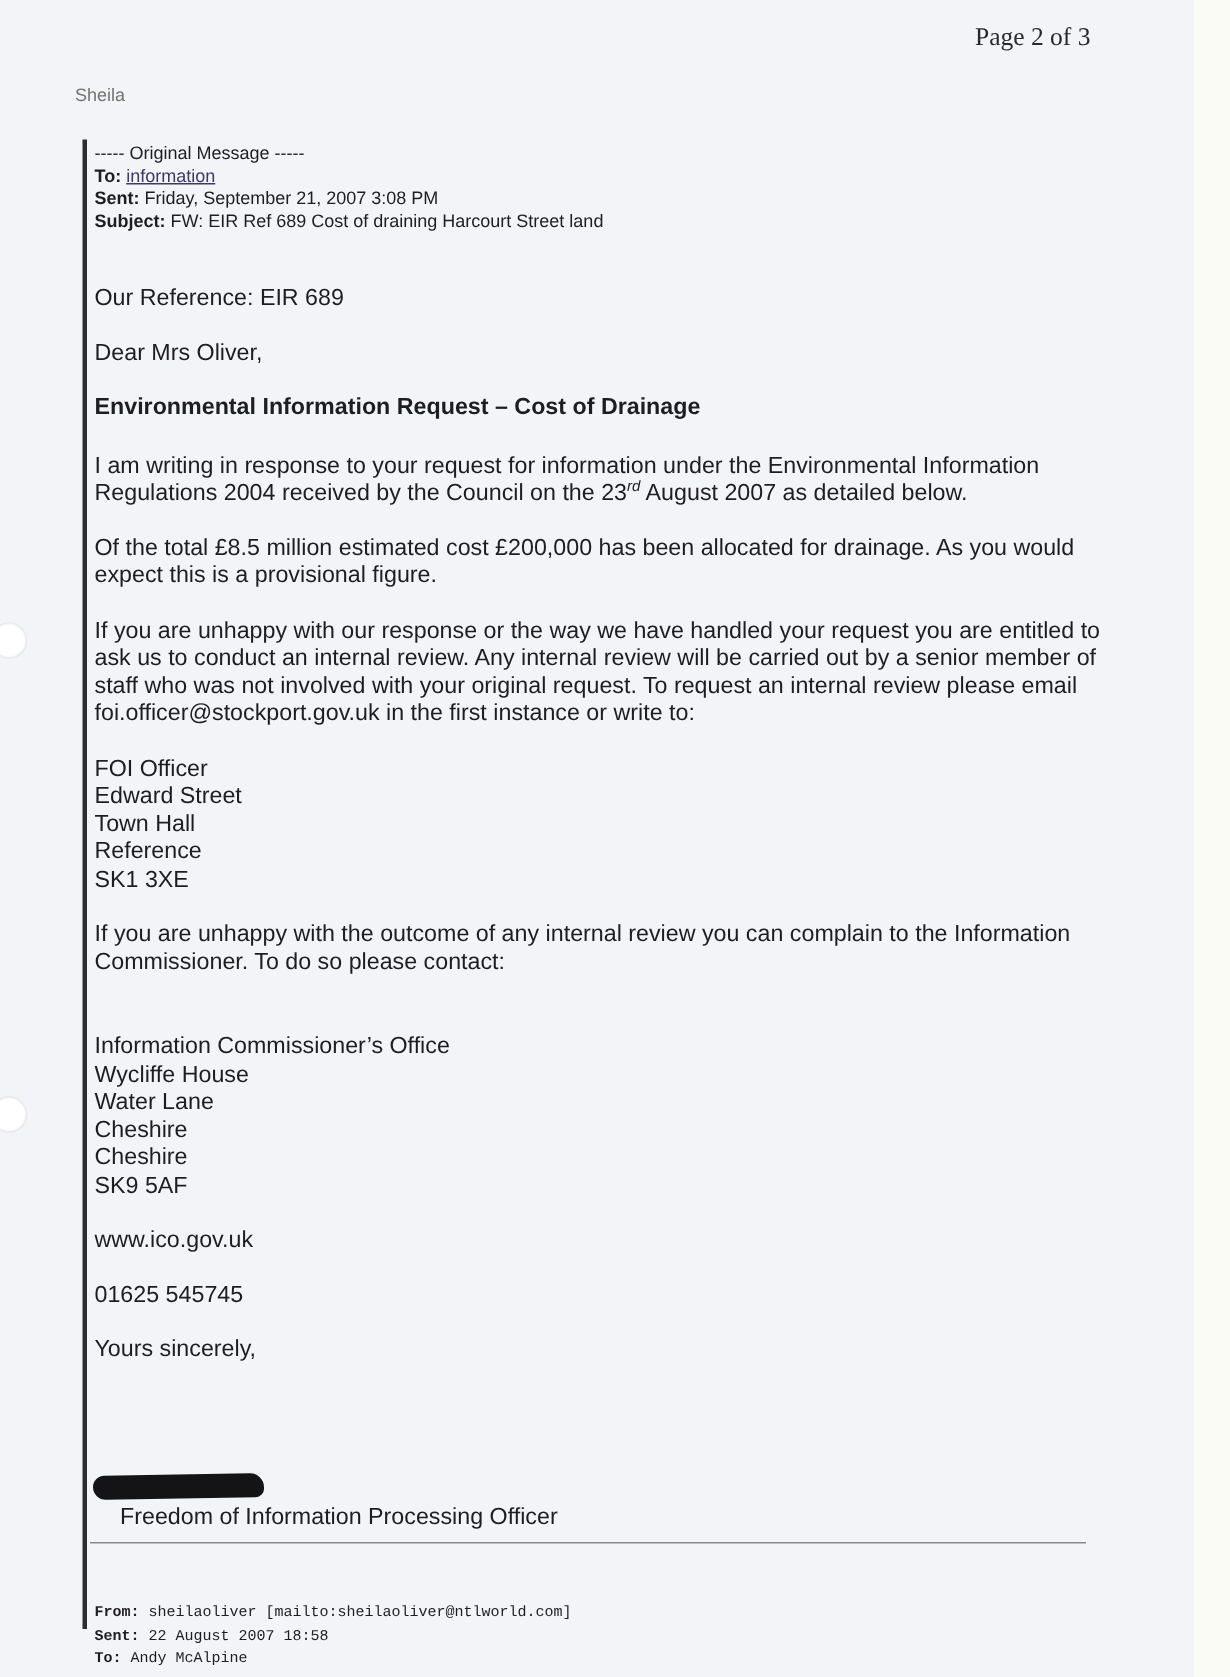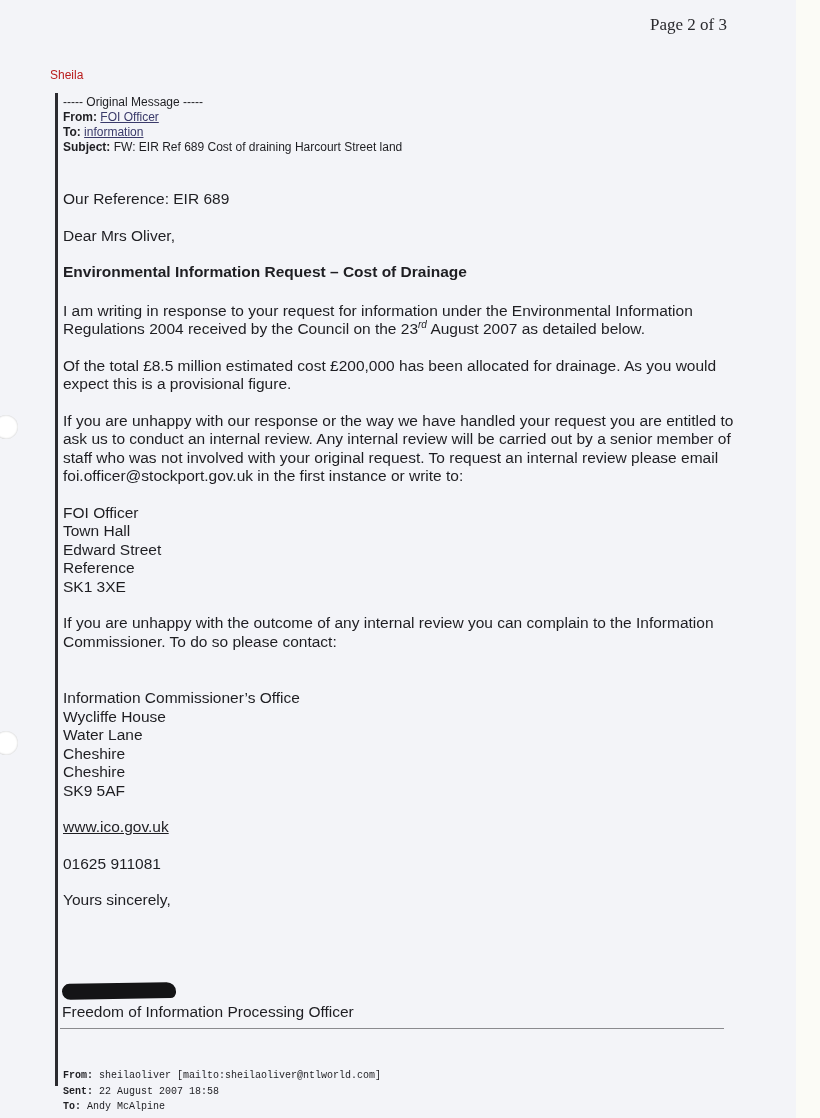--- a/index.html
+++ b/index.html
@@ -35,24 +35,24 @@
   .page-number {
     position: absolute;
     top: 15px;
     left: 650px;
     font-family: "Liberation Serif", serif;
     font-size: 17px;
     color: #2a2a2e;
   }
   .top-name {
     position: absolute;
-    top: 68px;
+    top: 56px;
     left: 50px;
     font-size: 12px;
-    color: #b91c1c;
+    color: #737373;
   }
   .quote-bar {
     position: absolute;
     left: 55px;
     top: 93px;
     width: 3px;
     height: 993px;
     background: #2b2b30;
   }
   .header-block {
@@ -71,34 +71,34 @@
     width: 680px;
     font-size: 15.5px;
     line-height: 18.5px;
   }
   .body-block p { margin: 0; }
   .bold-title { font-weight: bold; }
   .mt18 { margin-top: 18px !important; }
   .mt20 { margin-top: 20px !important; }
   .mt38 { margin-top: 38px !important; }
   sup { font-size: 10px; line-height: 0; vertical-align: 6px; font-style: italic; }
-  .url { text-decoration: underline; }
+  .url { }
   .redaction {
     position: absolute;
     left: 62px;
     top: 983px;
     width: 114px;
     height: 16px;
     background: #141416;
     border-radius: 8px 10px 6px 9px;
     transform: rotate(-1deg);
   }
   .signature-title {
     position: absolute;
-    left: 62px;
+    left: 80px;
     top: 1003px;
     font-size: 15.5px;
   }
   .divider {
     position: absolute;
     left: 60px;
     top: 1028px;
     width: 664px;
     height: 1px;
     background: #8a8a8e;
@@ -122,58 +122,58 @@
 
 <div class="page-number">Page 2 of 3</div>
 
 <div class="top-name">Sheila</div>
 
 <div class="quote-bar"></div>
 
 <div class="header-block">
   <div>----- Original Message -----</div>
   <div>
-    <span class="label">From:</span>
-    <span class="link">FOI Officer</span>
+    <span class="label">To:</span>
+    <span class="link">information</span>
   </div>
   <div>
-    <span class="label">To:</span>
-    <span class="link">information</span>
+    <span class="label">Sent:</span>
+    <span>Friday, September 21, 2007 3:08 PM</span>
   </div>
   <div>
     <span class="label">Subject:</span>
     <span>FW: EIR Ref 689 Cost of draining Harcourt Street land</span>
   </div>
 </div>
 
 <div class="body-block">
   <p>Our Reference: EIR 689</p>
   <p class="mt18">Dear Mrs Oliver,</p>
   <p class="mt18 bold-title">Environmental Information Request – Cost of Drainage</p>
   <p class="mt20"><span>I am writing in response to your request for information under the Environmental Information Regulations 2004 received by the Council on the 23</span><sup>rd</sup><span> August 2007 as detailed below.</span></p>
   <p class="mt18">Of the total £8.5 million estimated cost £200,000 has been allocated for drainage. As you would expect this is a provisional figure.</p>
   <p class="mt18">If you are unhappy with our response or the way we have handled your request you are entitled to ask us to conduct an internal review. Any internal review will be carried out by a senior member of staff who was not involved with your original request. To request an internal review please email foi.officer@stockport.gov.uk in the first instance or write to:</p>
   <div class="mt18">
     <div>FOI Officer</div>
+    <div>Edward Street</div>
     <div>Town Hall</div>
-    <div>Edward Street</div>
     <div>Reference</div>
     <div>SK1 3XE</div>
   </div>
   <p class="mt18">If you are unhappy with the outcome of any internal review you can complain to the Information Commissioner. To do so please contact:</p>
   <div class="mt38">
     <div>Information Commissioner’s Office</div>
     <div>Wycliffe House</div>
     <div>Water Lane</div>
     <div>Cheshire</div>
     <div>Cheshire</div>
     <div>SK9 5AF</div>
   </div>
   <p class="mt18"><span class="url">www.ico.gov.uk</span></p>
-  <p class="mt18">01625 911081</p>
+  <p class="mt18">01625 545745</p>
   <p class="mt18">Yours sincerely,</p>
 </div>
 
 <div class="redaction"></div>
 <div class="signature-title">Freedom of Information Processing Officer</div>
 
 <div class="divider"></div>
 
 <div class="forward-block">
   <div>

